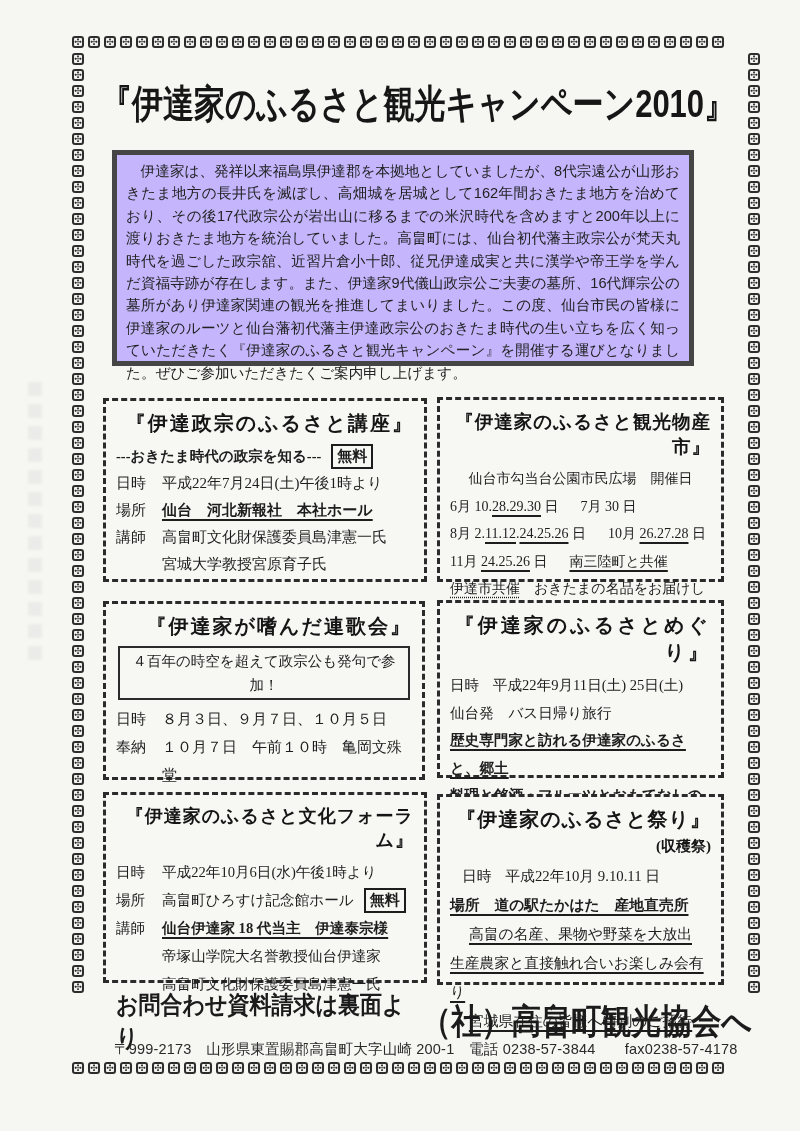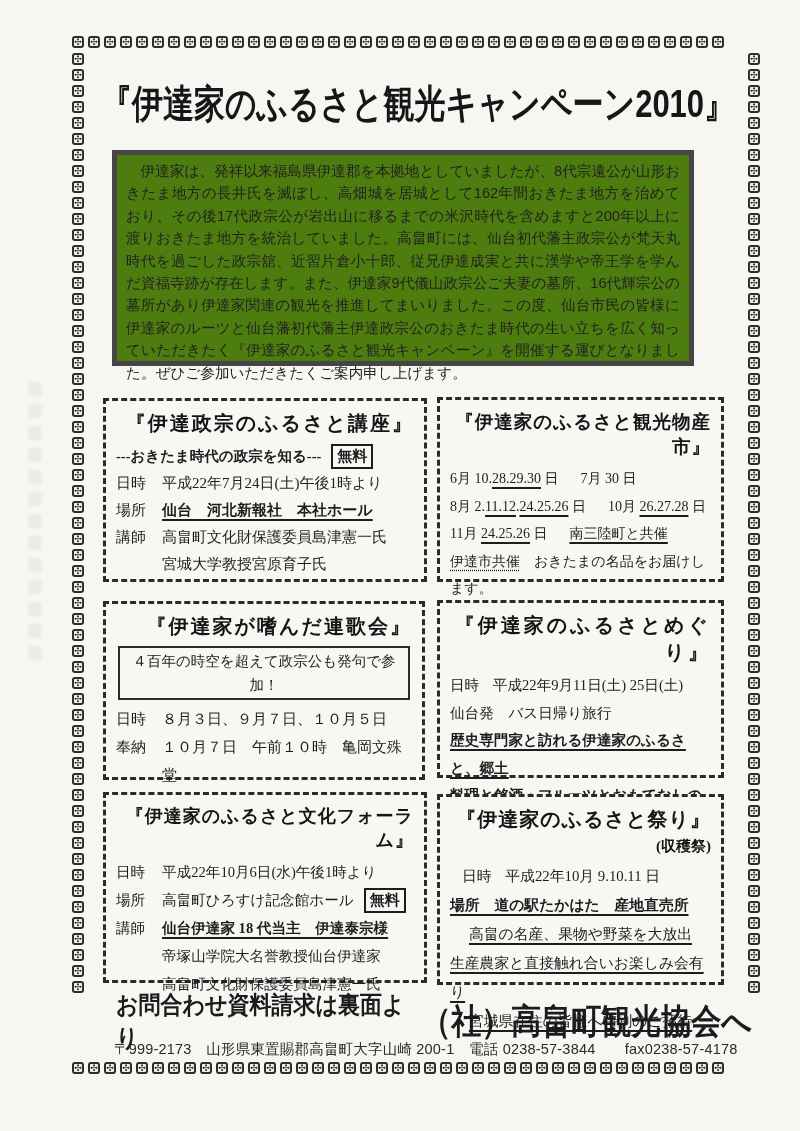--- a/index.html
+++ b/index.html
@@ -29,21 +29,21 @@
   .main-title {
     position:absolute; left:88px; top:78px; width:660px;
     font-size:31px; font-weight:900; letter-spacing:0px;
     text-align:center; white-space:nowrap; color:#161616;
     transform:scaleY(1.25); transform-origin:top center;
   }
 
   
   .intro-box {
     position:absolute; left:112px; top:150px; width:582px; height:216px;
-    border:5px solid #454545; background:#4d7c0f;
+    border:5px solid #454545; background:#c4b5fd;
     padding:5px 9px;
   }
   .intro-text {
     font-size:14.6px; line-height:22.4px; text-align:justify;
     text-indent:1em; color:#222; letter-spacing:0px;
   }
 
   
   .ebox {
     position:absolute; background:#f7f7f4;
@@ -356,20 +356,21 @@
       <span class="lbl"></span>
       <span class="val two-col">
         <span>宮城大学教授</span>
         <span>宮原育子氏</span>
       </span>
     </div>
   </div>
 
   <div id="box2" class="ebox">
     <div class="ebox-title">『伊達家のふるさと観光物産市』</div>
+    <div class="row center">仙台市勾当台公園市民広場　開催日</div>
     <div class="row">
       <span>6月 10.</span><span class="u">28.29.30</span><span> 日</span><span class="gap">7月 30 日</span>
     </div>
     <div class="row">
       <span>8月 2.</span><span class="u">11.12</span><span>.</span><span class="u">24.25.26</span><span> 日</span><span class="gap">10月 </span><span class="u">26.27.28</span><span> 日</span>
     </div>
     <div class="row">
       <span>11月 </span><span class="u">24.25.26</span><span> 日</span><span class="gap u">南三陸町と共催</span>
     </div>
     <div class="row">

